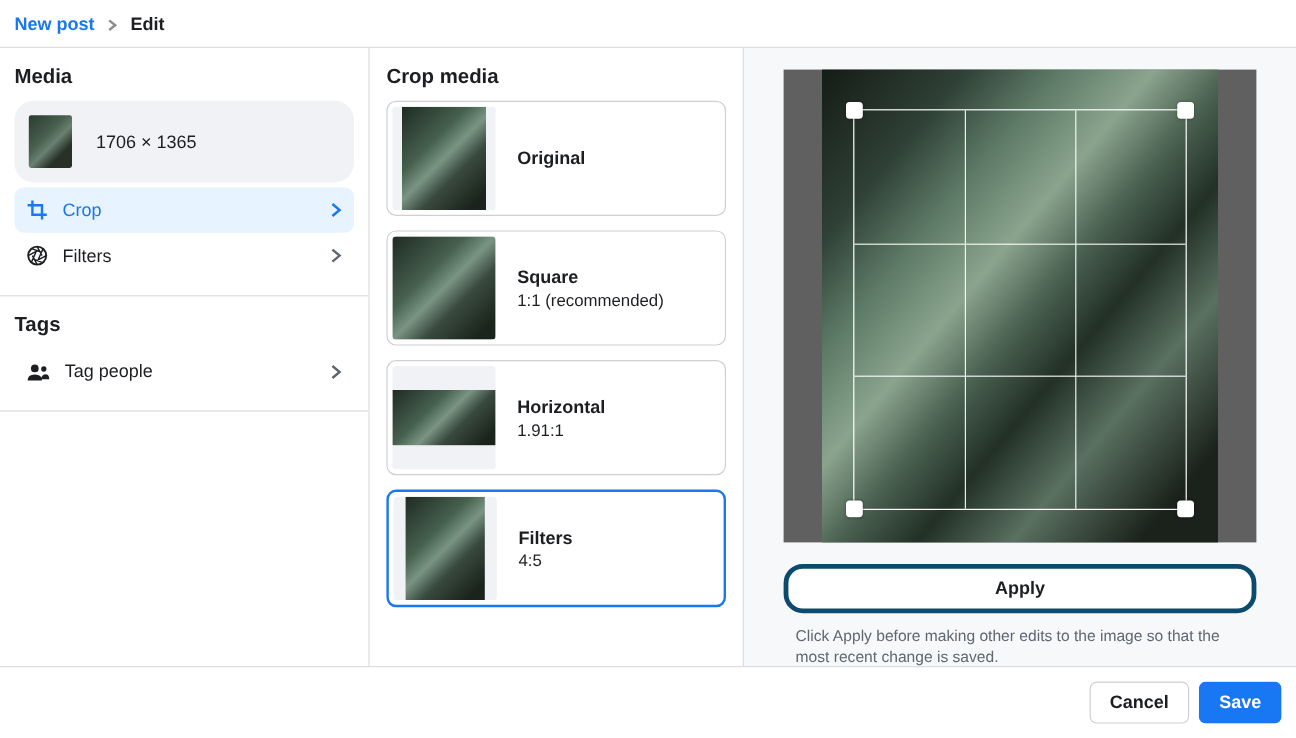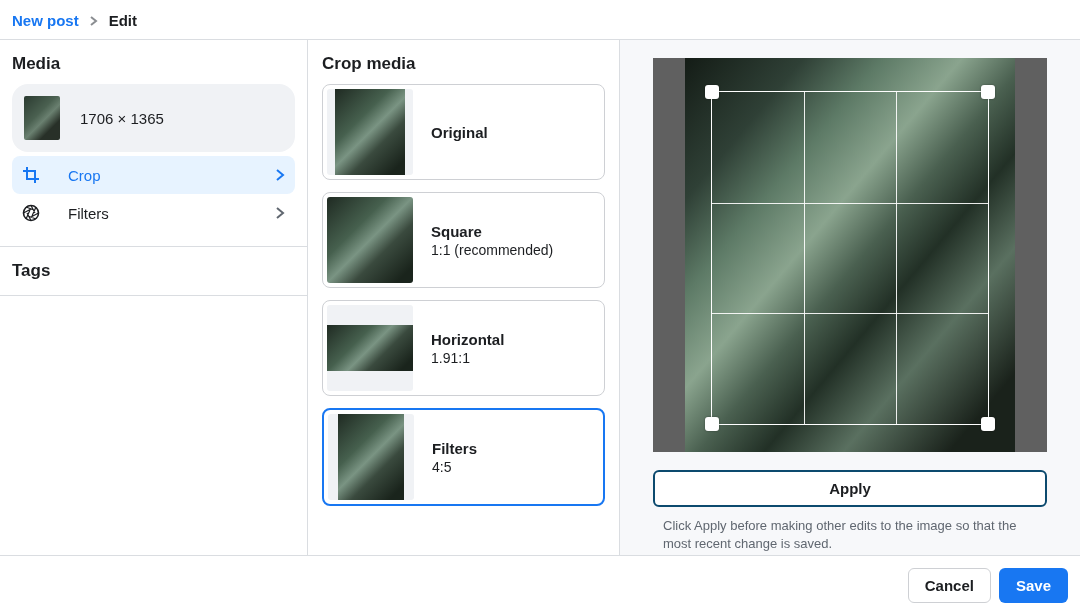--- a/index.html
+++ b/index.html
@@ -11,21 +11,21 @@
   .breadcrumb .current { font-weight: 700; }
   
   .main { display: flex; height: calc(100% - 43px - 52px); }
   
   .sidebar { width: 308px; border-right: 1px solid #dadde1; padding: 14px 12px 0 12px; }
   .sidebar h2 { font-size: 17px; font-weight: 700; margin-bottom: 10px; }
   .media-card { display: flex; align-items: center; gap: 20px; background: #f0f2f5; border-radius: 16px; padding: 12px; margin-bottom: 4px; }
   .media-thumb { width: 36px; height: 44px; background: linear-gradient(135deg,#2a3a30,#4a6050 40%,#6a8070 55%,#283028 75%); border-radius: 2px; }
   .media-dim { color: #1c1e21; font-size: 15px; }
   
-  .tool-item { display: flex; align-items: center; gap: 28px; padding: 10px 10px; border-radius: 8px; cursor: pointer; position: relative; }
+  .tool-item { display: flex; align-items: center; gap: 12px; padding: 10px 10px; border-radius: 8px; cursor: pointer; position: relative; }
   .tool-item.active { background: #e7f3ff; color: #1877f2; }
   .tool-item .chevr { margin-left: auto; color: #606770; font-size: 16px; }
   .tool-item.active .chevr { color: #1877f2; }
   .crop-ic { display:inline-flex; }
   
   .section-sep { border-top: 1px solid #dadde1; margin: 14px -12px; }
   
   .center { width: 312px; border-right: 1px solid #dadde1; padding: 14px 14px 0 14px; }
   .center h2 { font-size: 17px; font-weight: 700; margin-bottom: 10px; }
   
@@ -45,21 +45,21 @@
   .photo { width: 330px; height: 394px; background: linear-gradient(130deg,#141c16 0%,#2f4036 18%,#5d7a66 30%,#8aa48e 42%,#4a6050 52%,#223026 62%,#5a7060 74%,#1a221b 90%);}
   .crop-rect { position:absolute; left:59px; top:34px; width:276px; height:332px; outline:1px solid #fff; }
   .crop-rect .gl { position:absolute; background:rgba(255,255,255,0.9);}
   .crop-rect .gv1 { left:33.33%; top:0; width:1px; height:100%;}
   .crop-rect .gv2 { left:66.66%; top:0; width:1px; height:100%;}
   .crop-rect .gh1 { top:33.33%; left:0; height:1px; width:100%;}
   .crop-rect .gh2 { top:66.66%; left:0; height:1px; width:100%;}
   .handle { position:absolute; width:14px; height:14px; background:#fff; border-radius:3px; box-shadow:0 0 2px rgba(0,0,0,0.4);}
   .h-tl{top:-7px;left:-7px;} .h-tr{top:-7px;right:-7px;} .h-bl{bottom:-7px;left:-7px;} .h-br{bottom:-7px;right:-7px;}
   
-  .apply-btn { width:394px; margin-top:18px; padding:8px 0; text-align:center; background:#fff; border:2px solid #0c4a6e; border-radius:6px; font-weight:600; cursor:pointer;}
+  .apply-btn { width:394px; margin-top:18px; padding:8px 0; text-align:center; background:#fff; border:4px solid #0c4a6e; border-radius:16px; font-weight:600; cursor:pointer;}
   .hint { width:394px; margin-top:10px; font-size:13px; color:#606770; padding:0 10px; line-height:1.4;}
   
   .footer { position:absolute; bottom:0; left:0; right:0; height:60px; border-top:1px solid #dadde1; display:flex; justify-content:flex-end; align-items:center; gap:8px; padding-right:12px; background:#fff;}
   .btn { padding:8px 16px; border-radius:6px; font-weight:600; cursor:pointer; border:1px solid transparent; font-size:15px;}
   .btn.cancel { background:#fff; border-color:#ced0d4; color:#1c1e21;}
   .btn.save { background:#1877f2; color:#fff;}
   
   svg { display:block; }
 </style>
 </head>
@@ -104,20 +104,36 @@
       </span>
       <span>Filters</span>
       <span class="chevr">
         <svg width="10" height="14" viewBox="0 0 10 14">
             <path d="M2 2 L8 7 L2 12" stroke="#606770" stroke-width="2" fill="none"></path>
           </svg>
       </span>
     </div>
     <div class="section-sep"></div>
     <h2>Tags</h2>
+    <div class="tool-item">
+      <span>
+        <svg width="20" height="16" viewBox="0 0 20 16">
+            <circle cx="7" cy="5" r="3.2" fill="#1c1e21"></circle>
+            <path d="M1 15 Q1 10 7 10 Q13 10 13 15 Z" fill="#1c1e21"></path>
+            <circle cx="14.5" cy="5.5" r="2.2" fill="#1c1e21"></circle>
+            <path d="M12 14 Q13 9.5 17 10 Q19 10.5 19 14 Z" fill="#1c1e21"></path>
+          </svg>
+      </span>
+      <span>Tag people</span>
+      <span class="chevr">
+        <svg width="10" height="14" viewBox="0 0 10 14">
+            <path d="M2 2 L8 7 L2 12" stroke="#606770" stroke-width="2" fill="none"></path>
+          </svg>
+      </span>
+    </div>
     <div class="section-sep"></div>
   </div>
 
   <div class="center">
     <h2>Crop media</h2>
 
     <div class="crop-opt">
       <div class="thumb">
           <div class="img orig"></div>
         </div>

